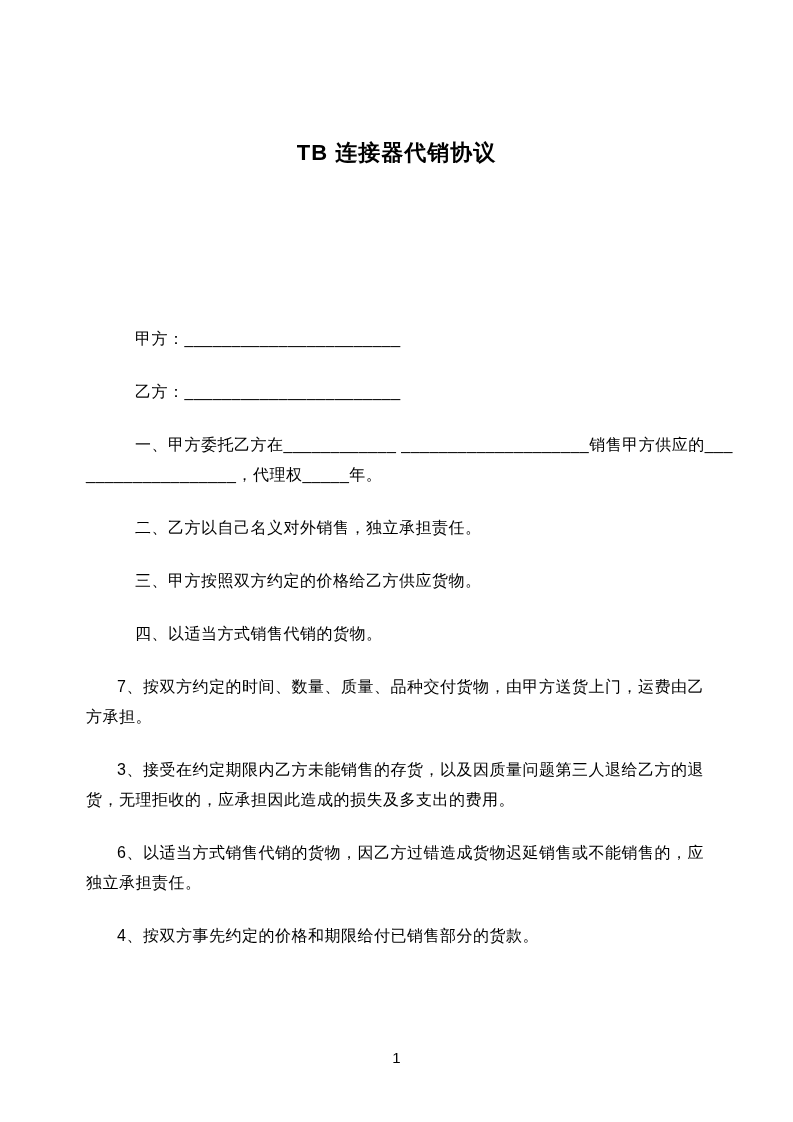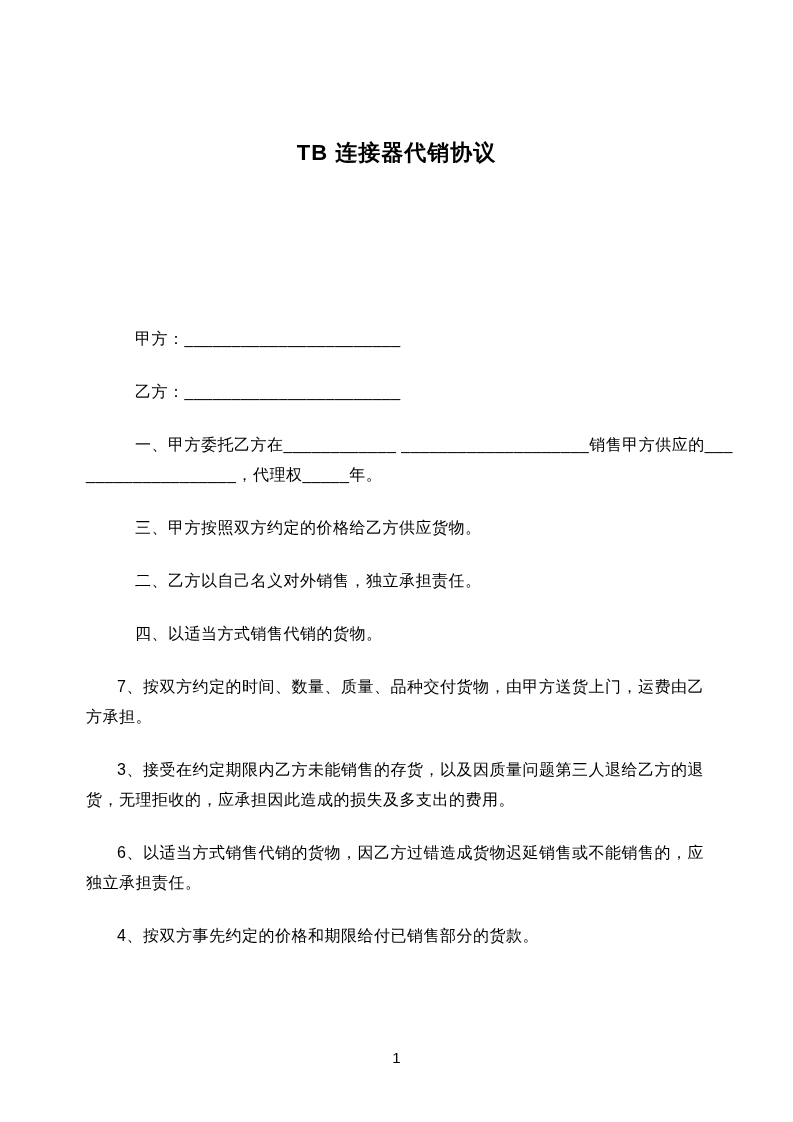--- a/index.html
+++ b/index.html
@@ -72,25 +72,25 @@
     <p class="para field">
       <span class="line first">乙方：_______________________</span>
     </p>
 
     <p class="para clause">
       <span class="line first">一、甲方委托乙方在____________ ____________________销售甲方供应的___</span>
       <span class="line">________________，代理权_____年。</span>
     </p>
 
     <p class="para clause">
-      <span class="line first">三、甲方按照双方约定的价格给乙方供应货物。</span>
+      <span class="line first">二、乙方以自己名义对外销售，独立承担责任。</span>
     </p>
 
     <p class="para clause">
-      <span class="line first">二、乙方以自己名义对外销售，独立承担责任。</span>
+      <span class="line first">三、甲方按照双方约定的价格给乙方供应货物。</span>
     </p>
 
     <p class="para clause">
       <span class="line first">四、以适当方式销售代销的货物。</span>
     </p>
 
     <p class="para item">
       <span class="line first">7、按双方约定的时间、数量、质量、品种交付货物，由甲方送货上门，运费由乙</span>
       <span class="line">方承担。</span>
     </p>

